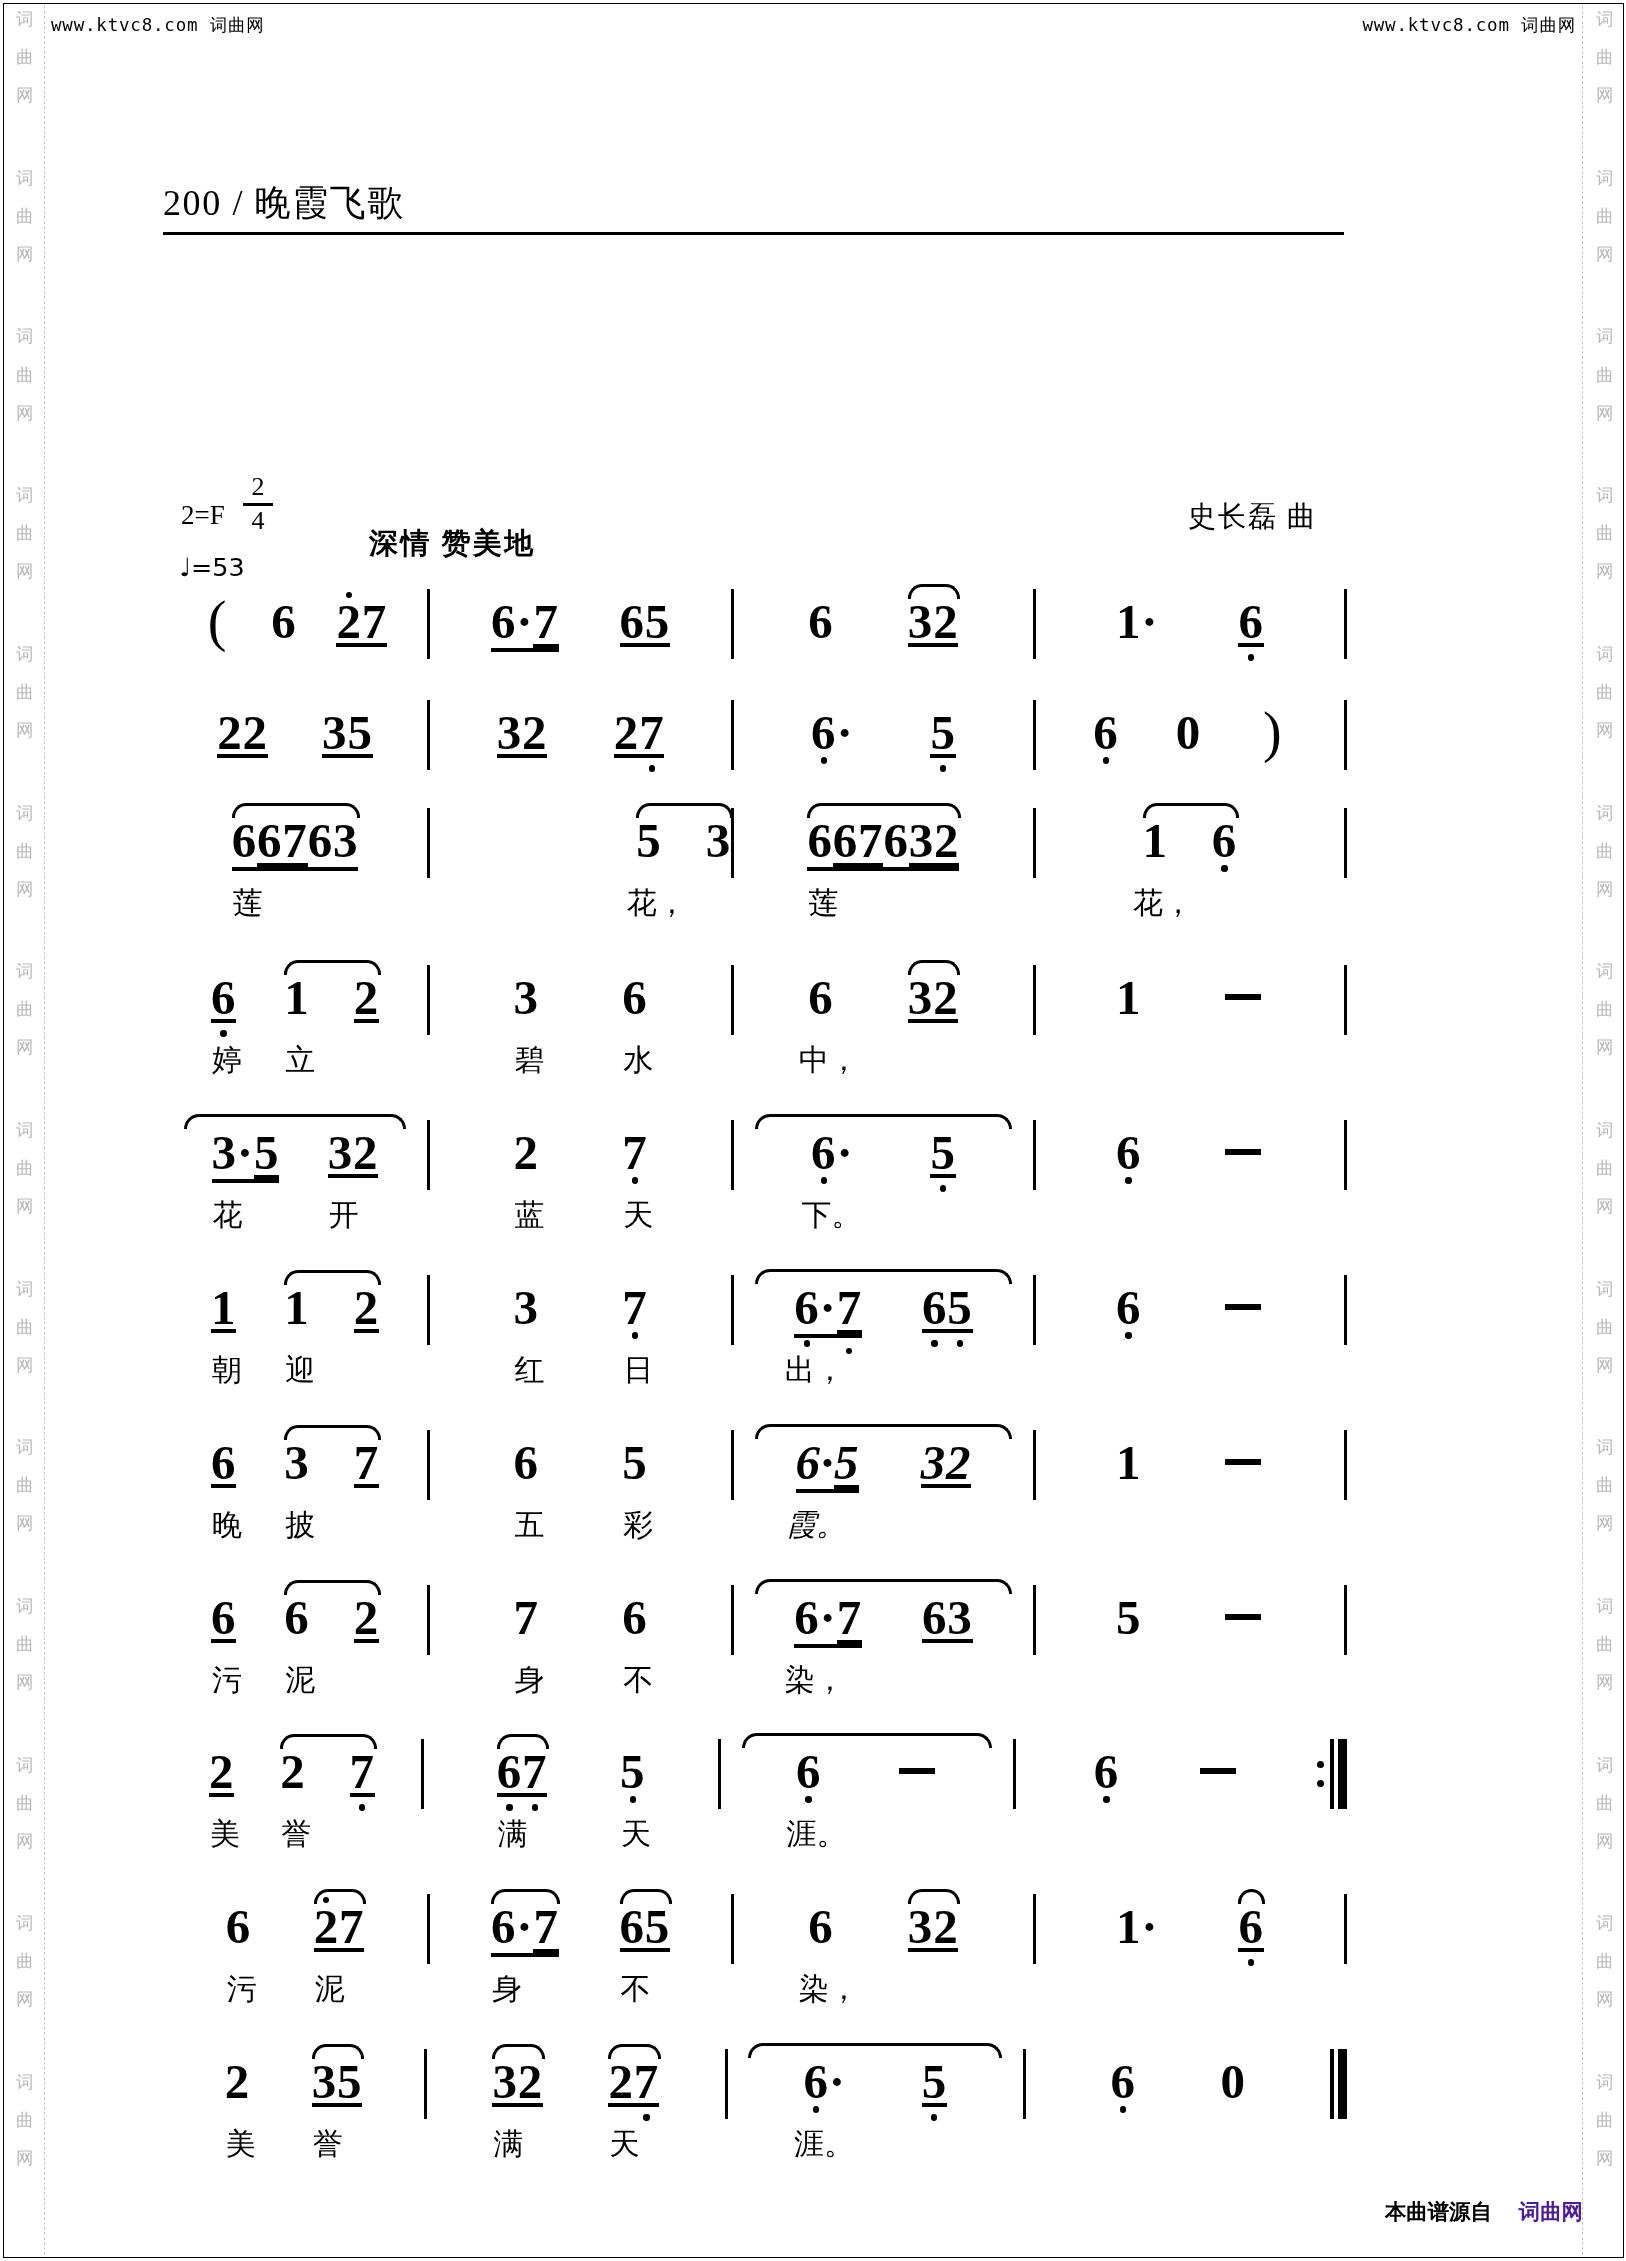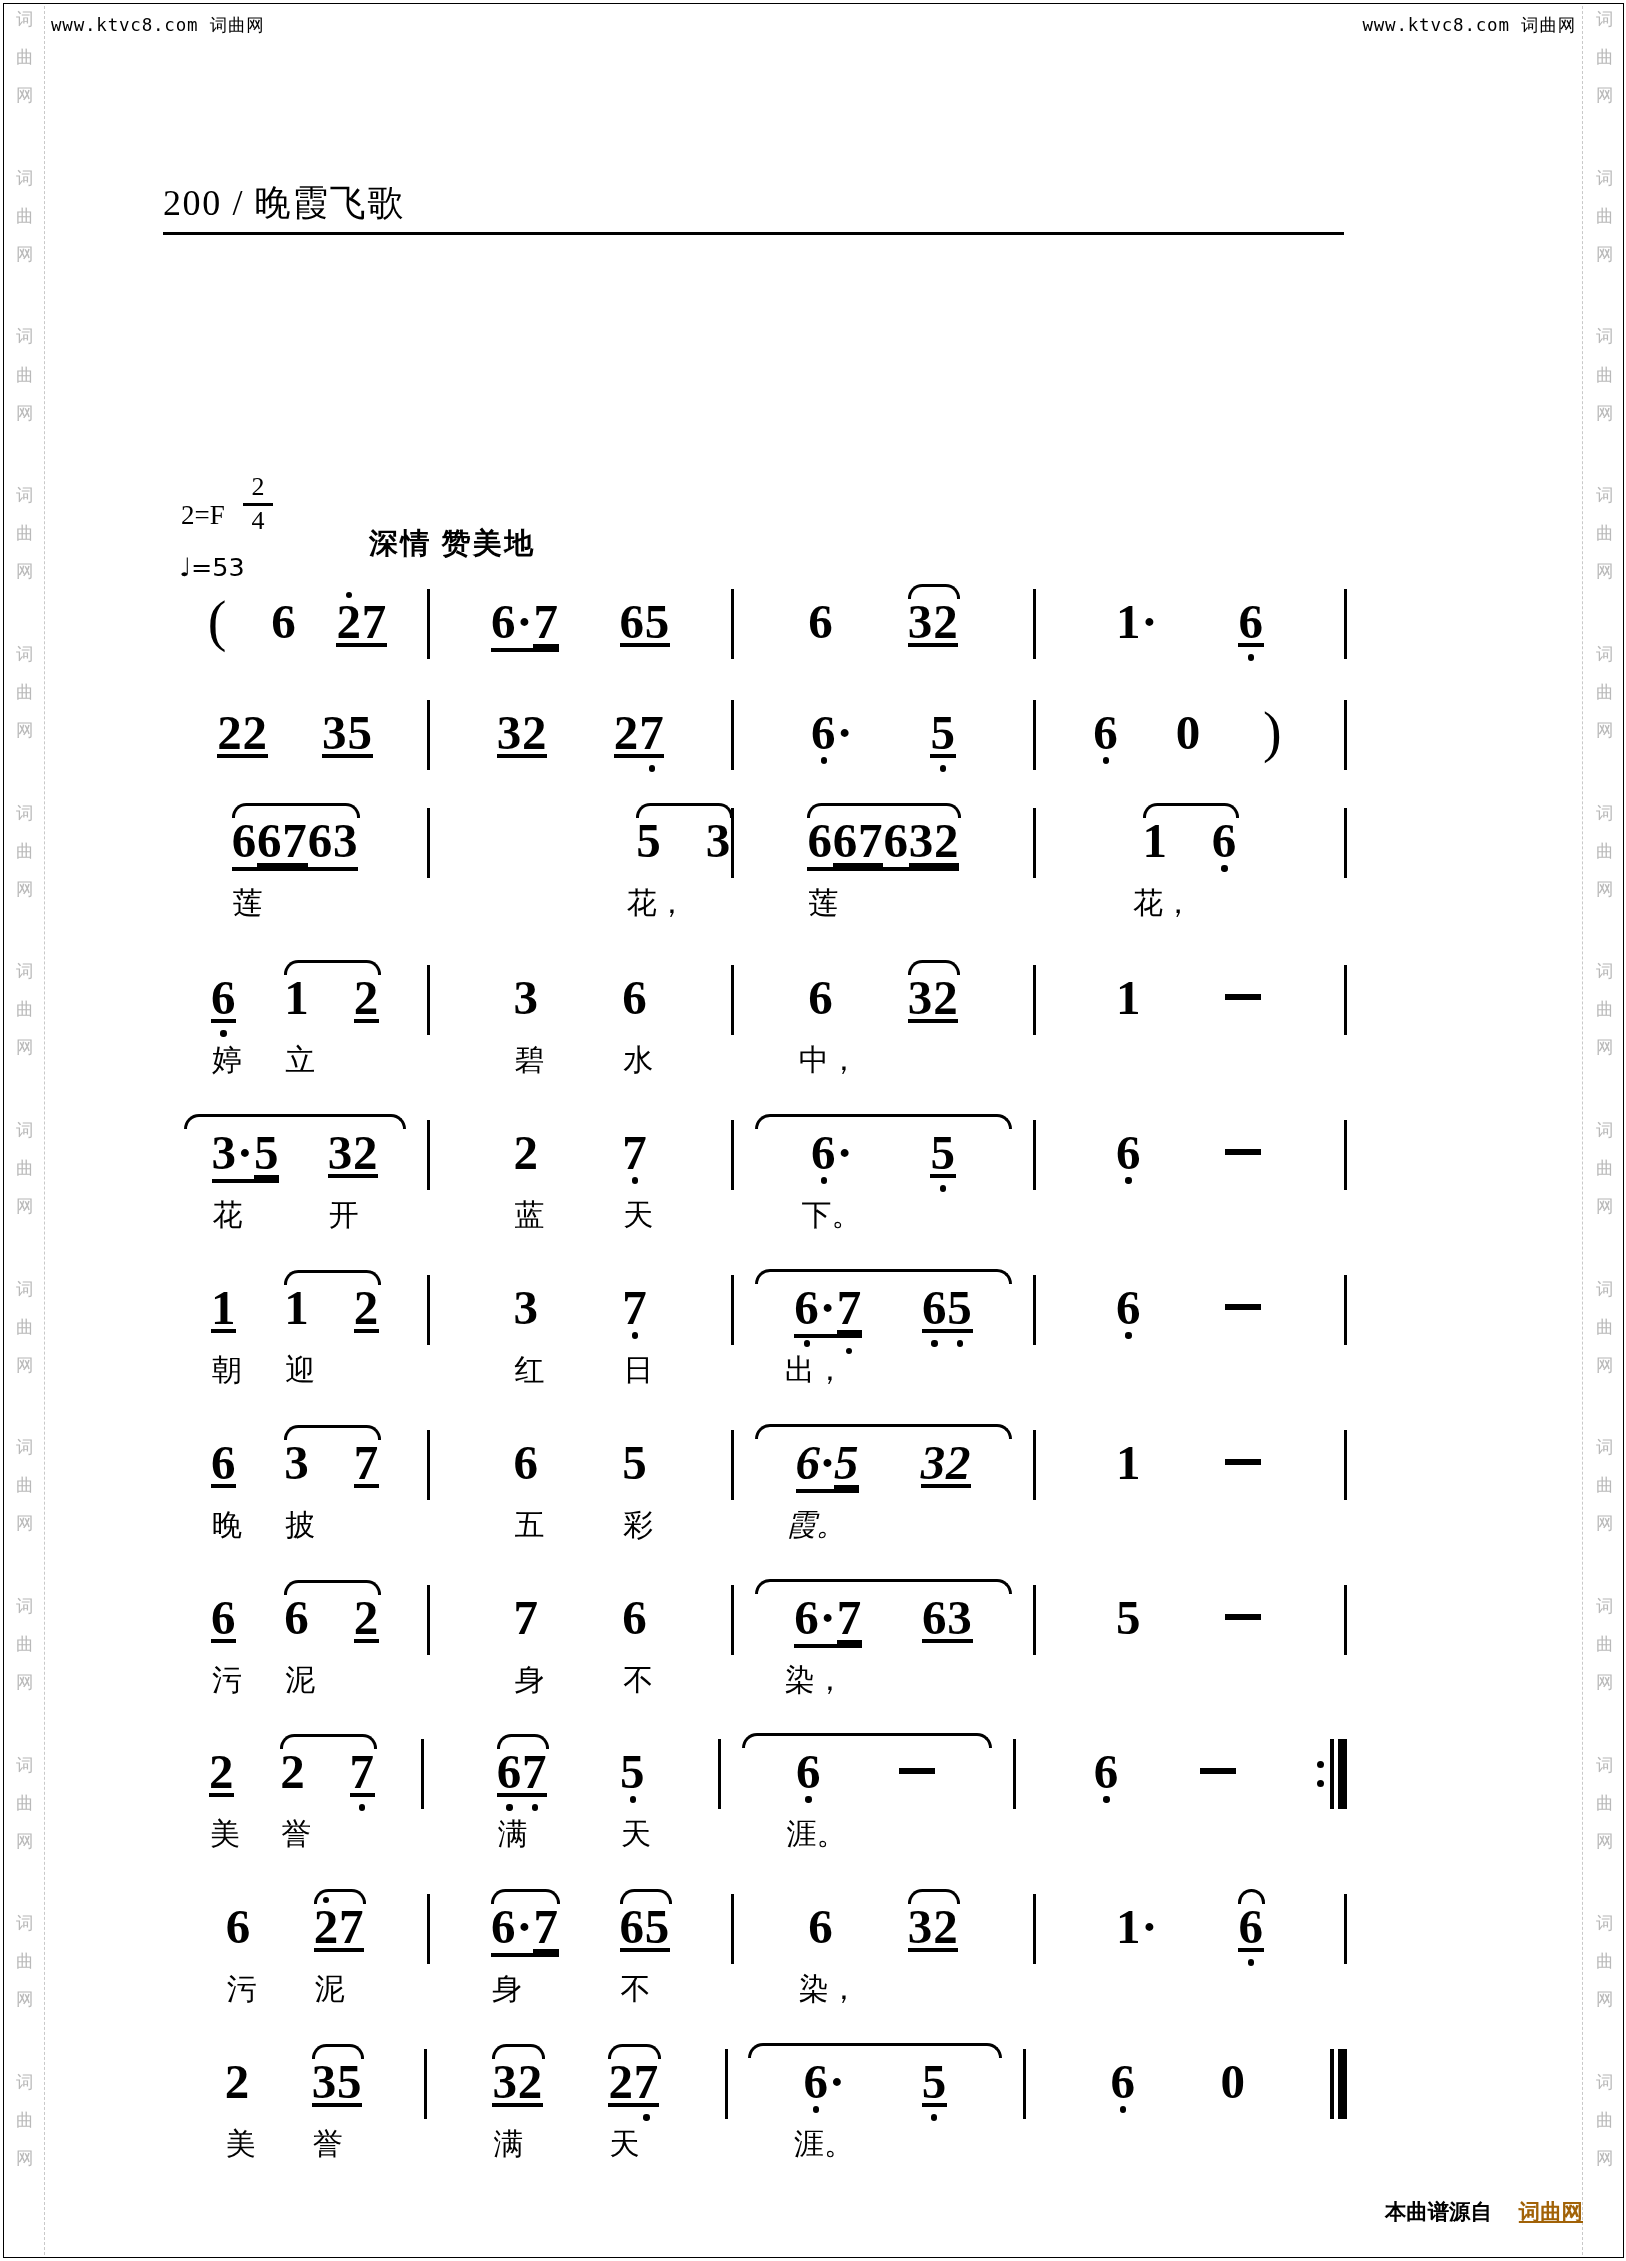--- a/index.html
+++ b/index.html
@@ -159,20 +159,21 @@
     <span class="num">2</span>
     <div class="rule"></div>
     <span class="den">4</span>
   </div>
   <div class="tempo">
     <span>♩</span><span>=53</span>
   </div>
   <div class="expr">深情 赞美地</div>
 
   <div class="credits">
+    <div>史长磊 曲</div>
   </div>
 
   <div class="music" id="music">
       <div class="system" style="top: 600px;">
         <div class="bar" style="flex: 336 0 0px;">
           <span class="grp"><span class="tk paren">(</span></span>
           <span class="grp"><span class="tk ch">6</span></span>
           <span class="grp"><span class="b1"><span class="tk ch">2<i class="da"></i></span><span class="tk ch">7</span></span></span>
         </div>
         <div class="barline"></div>
@@ -423,16 +424,16 @@
         </div>
         <div class="endgrp">
           <span class="thin"></span>
           <span class="thick"></span>
         </div>
       </div>
     </div>
 
   <div class="footer">
     <span>本曲谱源自</span>
-    <span id="footerSite" style="color: #a16207; text-decoration: underline;">词曲网</span>
+    <span id="footerSite" style="color: #4c1d95;">词曲网</span>
   </div>
 </div>
 
 
 </body></html>

